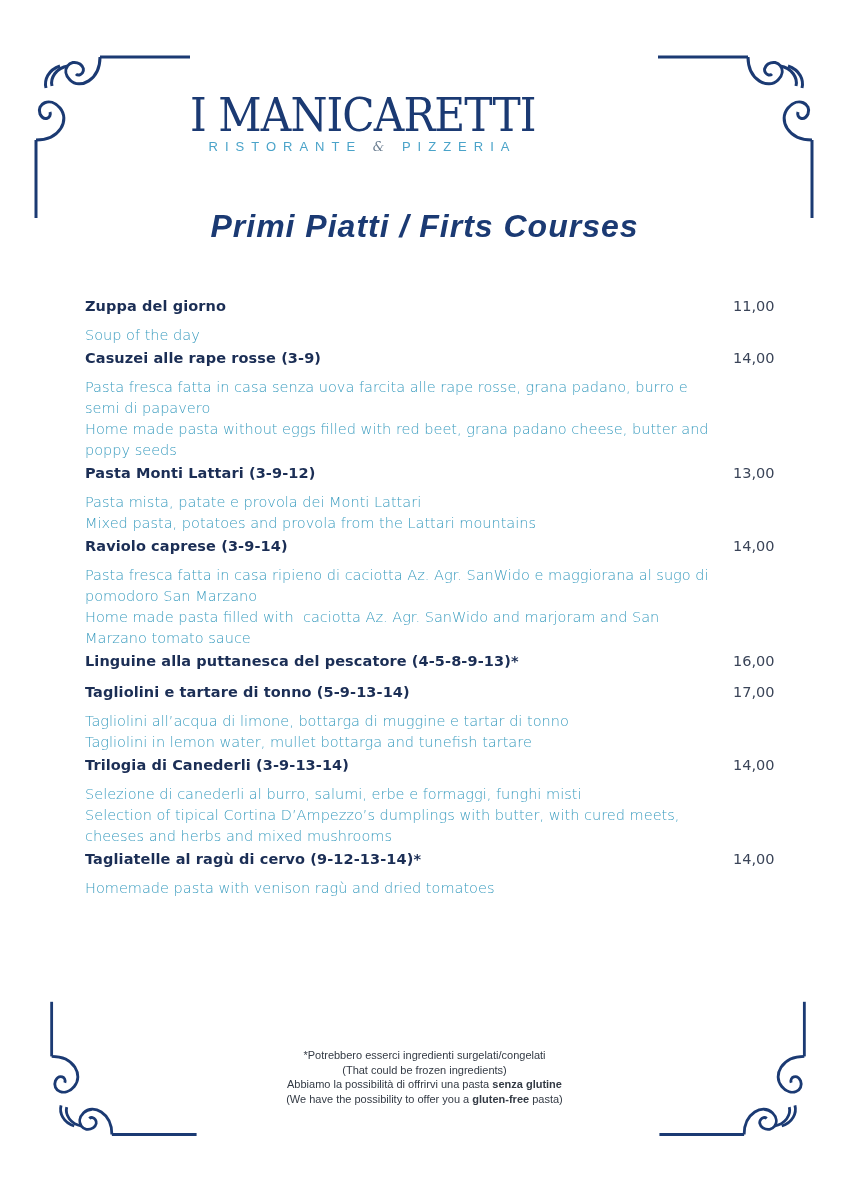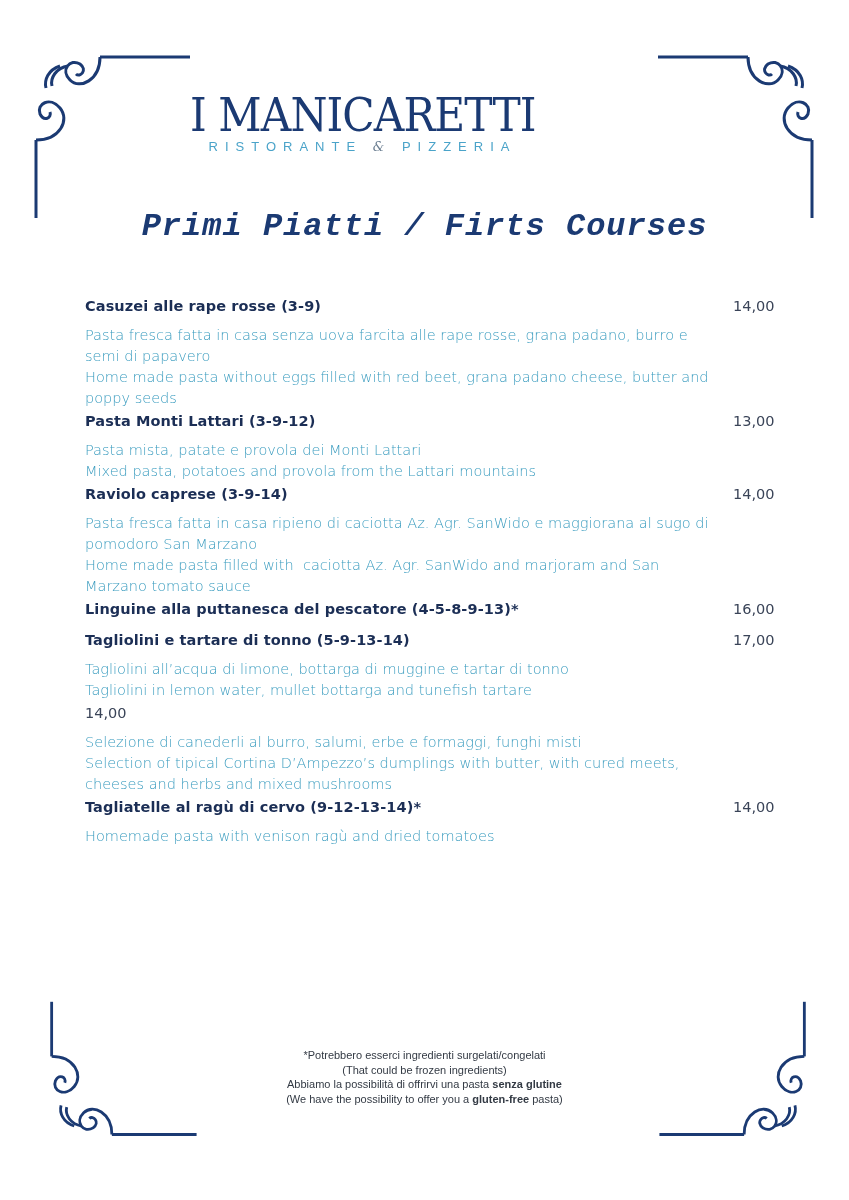--- a/index.html
+++ b/index.html
@@ -2,21 +2,21 @@
 <html><head>
   <meta charset="utf-8">
   <style>
     html, body { margin: 0; padding: 0; background: #ffffff; }
     body { width: 849px; height: 1200px; position: relative; overflow: hidden; font-family: "DejaVu Sans", sans-serif; }
     .corner { position: absolute; }
     .logo { position: absolute; left: 0; width: 725px; top: 92px; text-align: center; }
     .logo-name { font-family: "DejaVu Serif", serif; font-size: 46px; color: #1b3a73; letter-spacing: -1px; line-height: 46px; font-weight: normal; transform: scaleX(0.92); display: inline-block; }
     .logo-sub { font-family: "Liberation Sans", sans-serif; font-size: 13px; color: #4aa3c9; letter-spacing: 7px; margin-top: 2px; line-height: 14px; }
     .logo-sub .amp { font-family: "DejaVu Serif", serif; font-style: italic; color: #6c7f92; letter-spacing: 7px; }
-    .section-title { position: absolute; left: 0; width: 849px; top: 208px; text-align: center; font-family: Liberation Mono, monospace; font-style: italic; font-weight: bold; font-size: 32px; color: #1b3a73; letter-spacing: 1px; }
+    .section-title { position: absolute; left: 0; width: 849px; top: 208px; text-align: center; font-family: Liberation Sans, sans-serif; font-style: italic; font-weight: bold; font-size: 32px; color: #1b3a73; letter-spacing: 1px; }
     .menu { position: absolute; left: 85px; top: 298px; width: 700px; }
     .item { margin-bottom: 4px; }
     .item-head { display: flex; justify-content: space-between; align-items: baseline; height: 27px; }
     .item-name { font-family: "DejaVu Sans", sans-serif; font-weight: bold; font-size: 14.5px; color: #1b2e55; letter-spacing: 0.1px; }
     .item-price { font-family: "DejaVu Sans", sans-serif; font-size: 14.5px; color: #3a4458; width: 52px; text-align: left; font-weight: normal; }
     .item-desc { font-family: "DejaVu Sans", sans-serif; font-size: 14.5px; line-height: 21px; color: #3a9cbf; padding-right: 60px; font-weight: 300; }
     .item-desc div { white-space: pre-wrap; }
     .footnote { position: absolute; left: 0; width: 849px; top: 1048px; text-align: center; font-family: Liberation Sans, sans-serif; font-size: 11px; line-height: 14.5px; color: #333a44; }
     .footnote b { font-weight: bold; }
   </style>
@@ -73,20 +73,29 @@
     <span>RISTORANTE</span>
     <span class="amp">&amp;</span>
     <span>PIZZERIA</span>
   </div>
 </div>
 
 <div class="section-title">Primi Piatti / Firts Courses</div>
 
 <div class="menu">
 
+  <div class="item">
+    <div class="item-head">
+      <span class="item-name">Zuppa del giorno</span>
+      <span class="item-price">11,00</span>
+    </div>
+    <div class="item-desc">
+      <div>Soup of the day</div>
+    </div>
+  </div>
 
   <div class="item">
     <div class="item-head">
       <span class="item-name">Casuzei alle rape rosse (3-9)</span>
       <span class="item-price">14,00</span>
     </div>
     <div class="item-desc">
       <div>Pasta fresca fatta in casa senza uova farcita alle rape rosse, grana padano, burro e semi di papavero</div>
       <div>Home made pasta without eggs filled with red beet, grana padano cheese, butter and poppy seeds</div>
     </div>
@@ -127,20 +136,21 @@
       <span class="item-price">17,00</span>
     </div>
     <div class="item-desc">
       <div>Tagliolini all’acqua di limone, bottarga di muggine e tartar di tonno</div>
       <div>Tagliolini in lemon water, mullet bottarga and tunefish tartare</div>
     </div>
   </div>
 
   <div class="item">
     <div class="item-head">
+      <span class="item-name">Trilogia di Canederli (3-9-13-14)</span>
       <span class="item-price">14,00</span>
     </div>
     <div class="item-desc">
       <div>Selezione di canederli al burro, salumi, erbe e formaggi, funghi misti</div>
       <div>Selection of tipical Cortina D’Ampezzo’s dumplings with butter, with cured meets, cheeses and herbs and mixed mushrooms</div>
     </div>
   </div>
 
   <div class="item">
     <div class="item-head">

